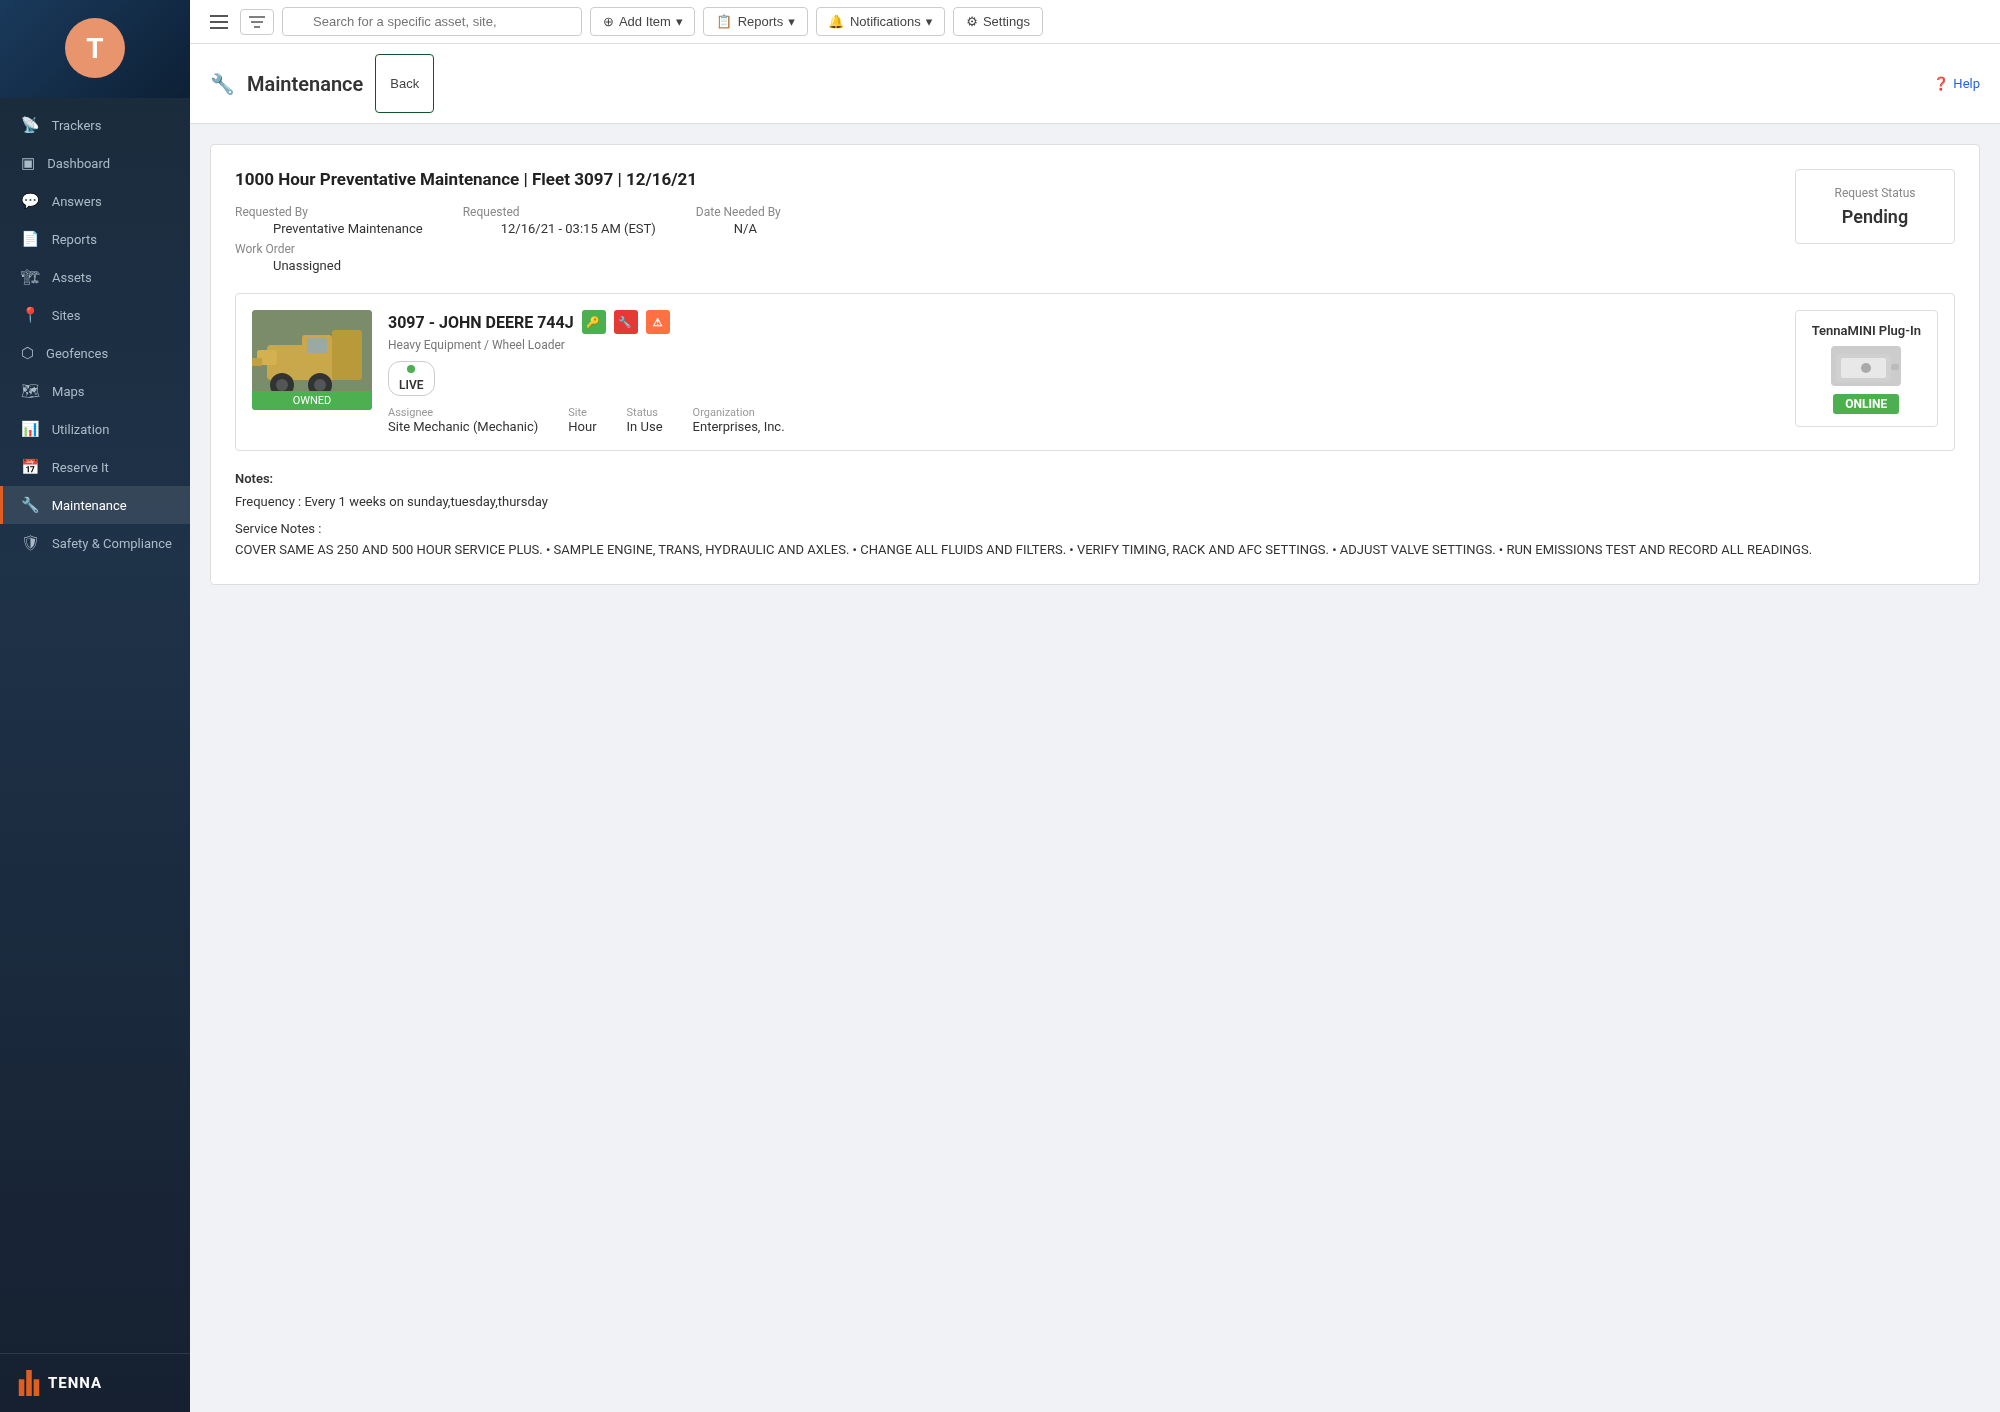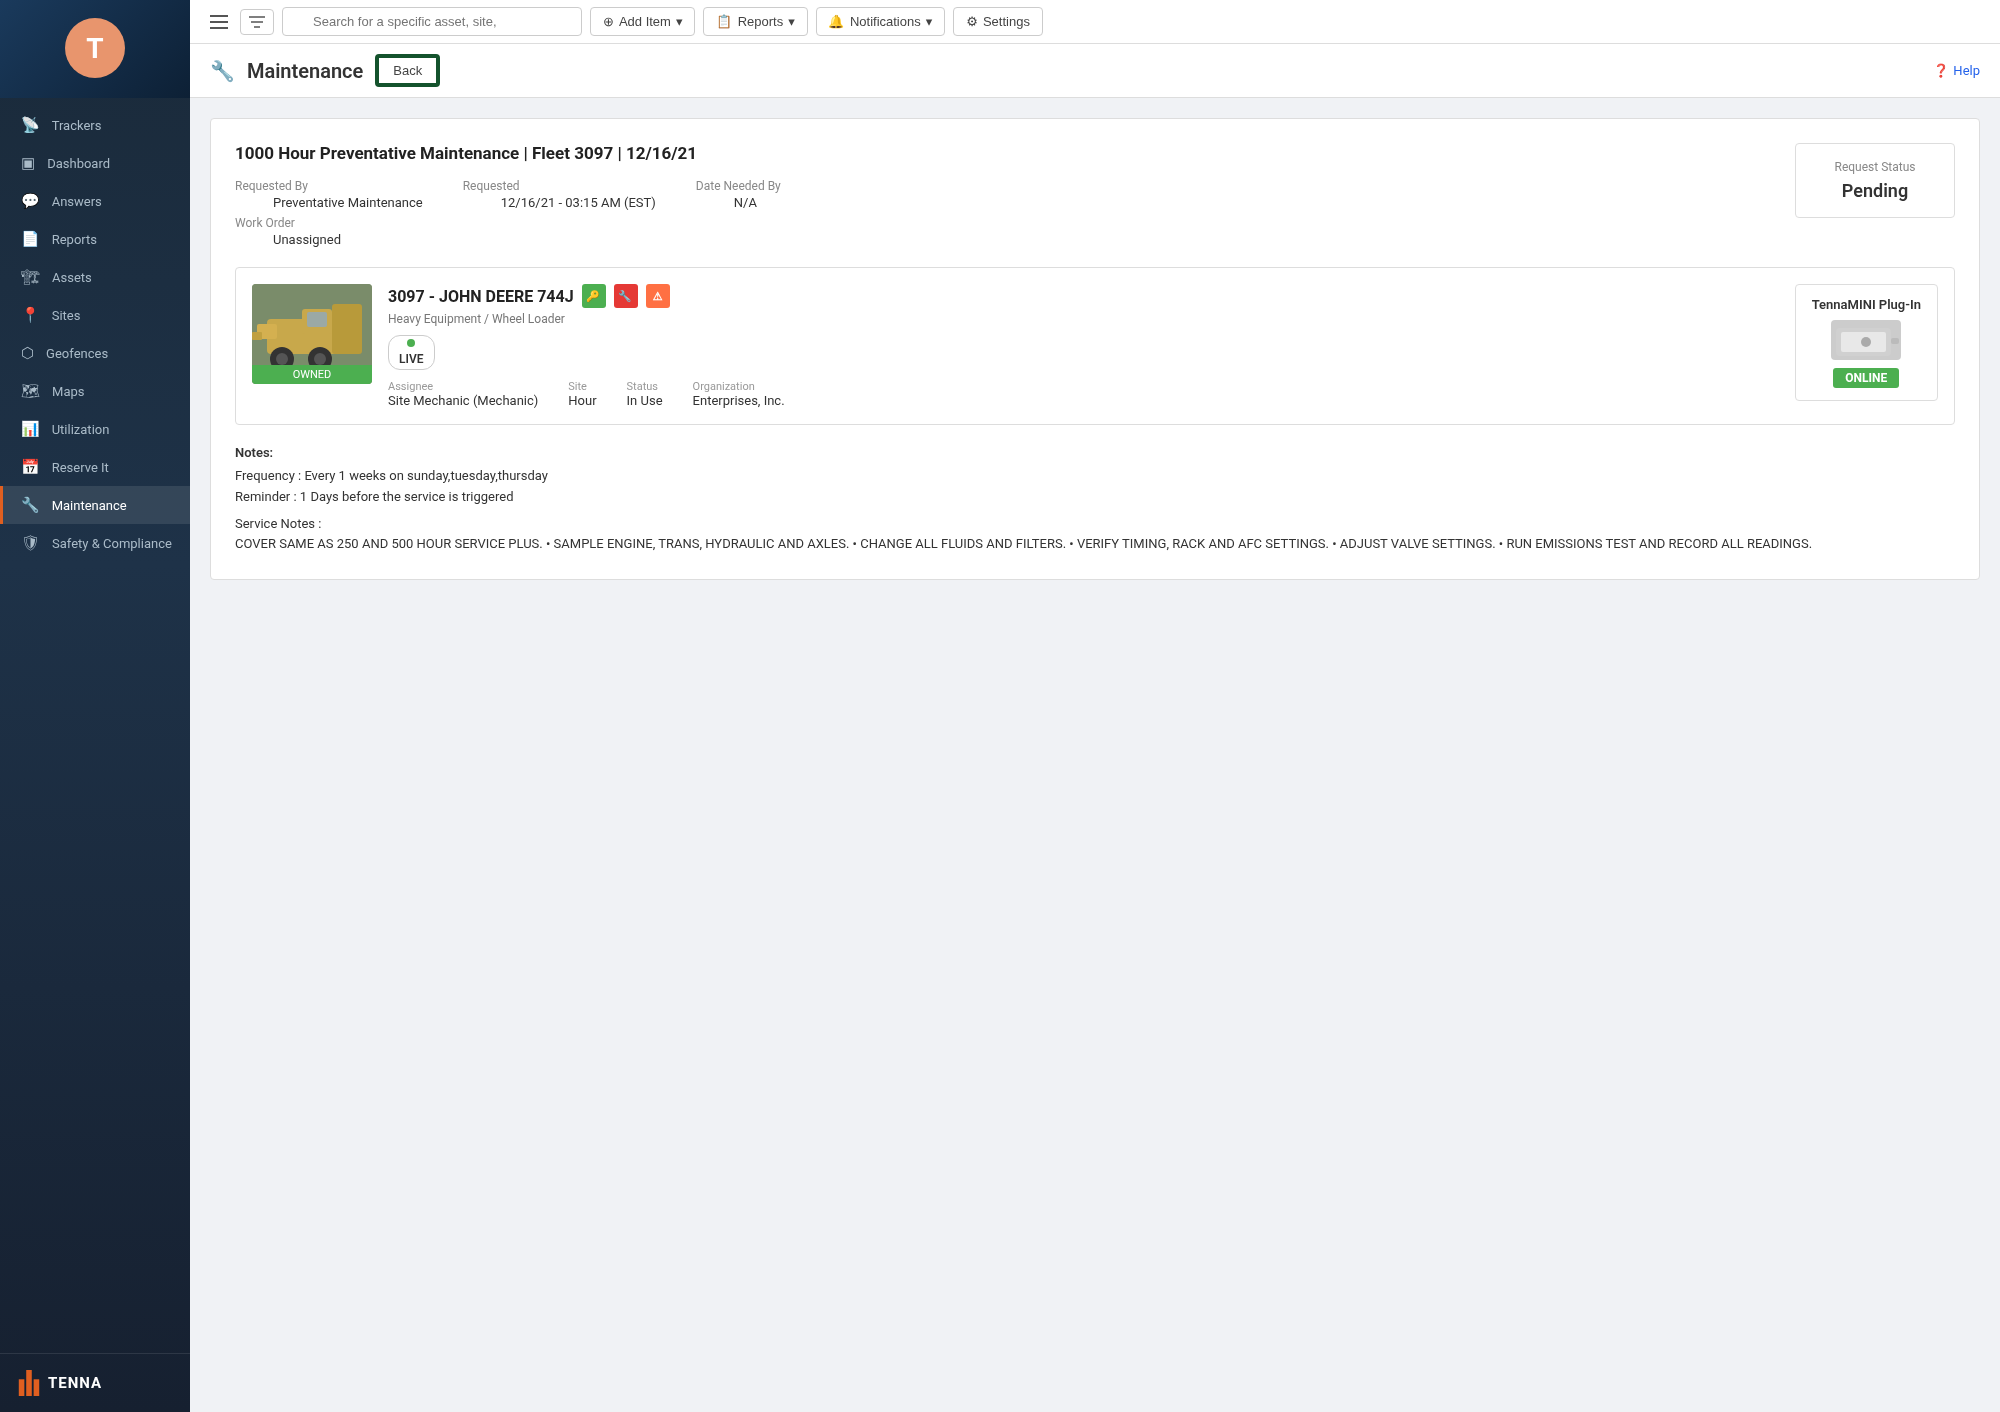--- a/index.html
+++ b/index.html
@@ -106,22 +106,22 @@
     
     .page-header {
       background: #fff;
       border-bottom: 1px solid #ddd;
       display: flex; align-items: center; gap: 12px;
       padding: 10px 20px;
       flex-shrink: 0;
     }
     .page-title { font-size: 20px; font-weight: 600; color: #333; display: flex; align-items: center; gap: 8px; }
     .back-btn {
-      border: 4px solid #14532d; border-radius: 4px;
-      background: #fff; padding: 5px 14px; cursor: pointer;
+      border: 1px solid #14532d; border-radius: 4px;
+      background: #fff; padding: 21px 14px; cursor: pointer;
       font-size: 13px; color: #444;
     }
     .help-link { margin-left: auto; color: #2563eb; font-size: 13px; display: flex; align-items: center; gap: 4px; cursor: pointer; }
 
     
     .main-content { flex: 1; overflow-y: auto; padding: 20px; background: #f0f2f5; }
     .card {
       background: #fff;
       border-radius: 4px;
       border: 1px solid #ddd;
@@ -441,20 +441,19 @@
               <circle cx="35" cy="22" r="5" fill="#aaa"></circle>
             </svg>
           </div>
           <div class="online-badge">ONLINE</div>
         </div>
       </div>
 
       <div class="notes-section">
         <div class="notes-label">Notes:</div>
         <div class="notes-text">Frequency : Every 1 weeks on sunday,tuesday,thursday</div>
-        <div class="notes-text">Reminder : 1 Days before the service is triggered</div>
         <div class="notes-text" style="margin-top:6px;">Service Notes :</div>
         <div class="notes-text">COVER SAME AS 250 AND 500 HOUR SERVICE PLUS. • SAMPLE ENGINE, TRANS, HYDRAULIC AND AXLES. • CHANGE ALL FLUIDS AND FILTERS. • VERIFY TIMING, RACK AND AFC SETTINGS. • ADJUST VALVE SETTINGS. • RUN EMISSIONS TEST AND RECORD ALL READINGS.</div>
       </div>
 
     </div>
   </div>
 </div>
 
 </body></html>

